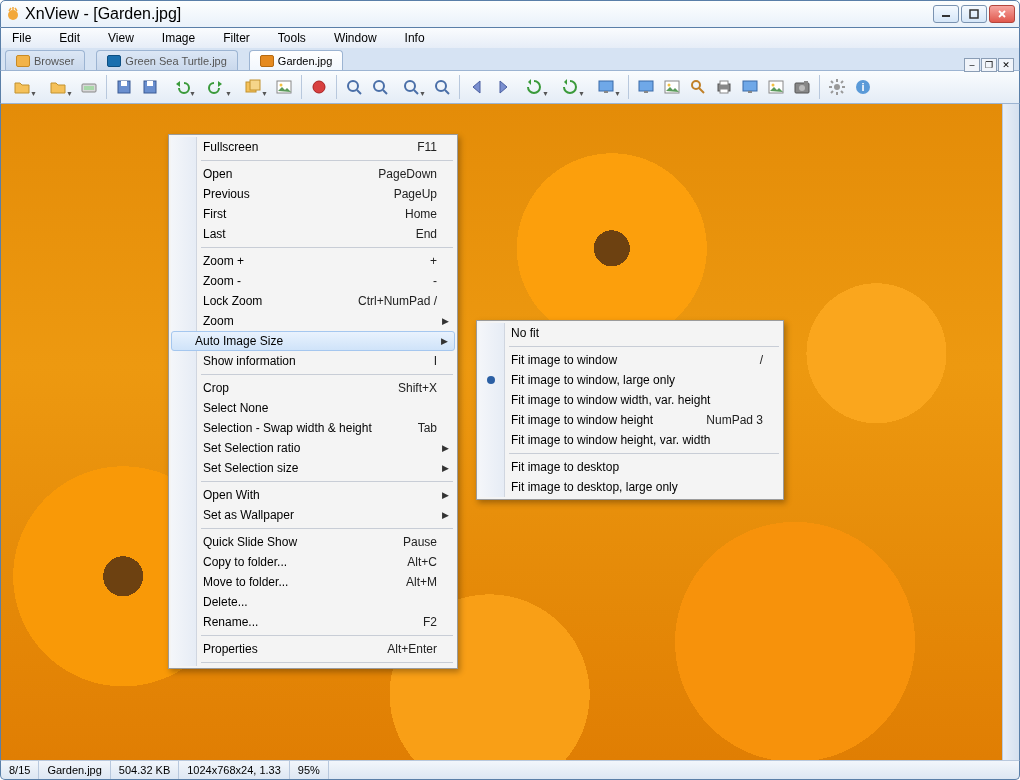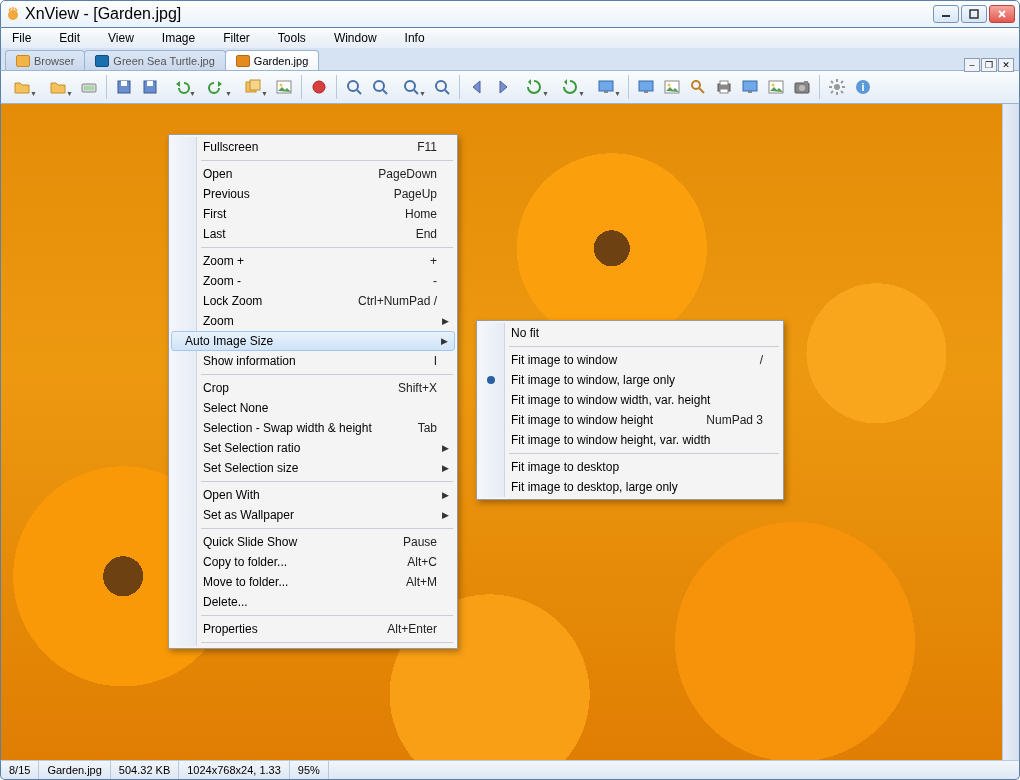--- a/index.html
+++ b/index.html
@@ -14,21 +14,21 @@
 .win-btn.close { background: linear-gradient(#f7a6a0,#e0584d); border-color:#b3453c; color:#fff; }
 
 .mdi-controls { position: absolute; right: 5px; top: 30px; display: flex; gap: 1px; }
 .mdi-btn { width: 16px; height: 14px; border: 1px solid #8a9db5; background:#f0f4fa; font-size:9px; display:flex; align-items:center; justify-content:center; cursor:pointer; }
 
 
 .menubar { height: 20px; background: linear-gradient(#fafcfe,#e6edf7); border-left:1px solid #5a7fa8; border-right:1px solid #5a7fa8; display: flex; align-items: center; padding: 0 4px; gap: 14px; position:relative; }
 .menu-item { padding: 2px 7px; cursor: pointer; font-size: 12px; }
 
 
-.tabbar { height: 22px; background: #d6e3f3; border-left:1px solid #5a7fa8; border-right:1px solid #5a7fa8; display: flex; align-items: flex-end; padding: 0 4px; gap: 0; }
+.tabbar { height: 22px; background: #d6e3f3; border-left:1px solid #5a7fa8; border-right:1px solid #5a7fa8; display: flex; align-items: flex-end; padding: 0 4px; gap: 12px; }
 .tab { height: 20px; padding: 2px 10px; background: linear-gradient(#f7fbff,#e3edf9); border: 1px solid #9cb4d2; border-bottom:none; border-radius: 4px 4px 0 0; display: flex; align-items: center; gap: 4px; font-size: 11px; cursor: pointer; margin-right:-1px; }
 .tab.active { background: linear-gradient(#ffffff,#f2f7fd); }
 .tab.inactive { background: linear-gradient(#dce7f5,#c9d8ec); color:#555; }
 .tab-ico { width:14px; height:12px; border-radius:2px; }
 
 
 .toolbar { height: 34px; background: linear-gradient(#fafcfe,#e4ecf6); border:1px solid #9cb4d2; border-left:1px solid #5a7fa8; border-right:1px solid #5a7fa8; display:flex; align-items:center; padding: 0 4px; gap:2px; }
 .tool { width:24px; height:24px; display:flex; align-items:center; justify-content:center; border-radius:3px; cursor:pointer; position:relative; }
 .tool.split { width:34px; }
 .tool .dd { position:absolute; right:2px; bottom:2px; font-size:7px; color:#555; }
@@ -46,21 +46,21 @@
   radial-gradient(circle at 78% 82%, #ef9318 0 120px, transparent 120px),
   linear-gradient(180deg, #dd8d15 0%, #e69a1d 40%, #d87f0f 100%);
   filter: saturate(1.1);
 }
 .scrollbar-v { position:absolute; right:0; top:0; bottom:0; width:17px; background:linear-gradient(90deg,#e8eef7,#d5e0ef); border-left:1px solid #b8c8dd; }
 
 
 .ctxmenu { position:absolute; background:#f4f4f4; border:1px solid #9b9b9b; box-shadow:2px 3px 6px rgba(0,0,0,0.3); font-size: 12px; padding: 2px; }
 .ctx-left-col { position:absolute; left:2px; top:2px; bottom:2px; width:26px; background:linear-gradient(90deg,#f4f6fa,#e6ecf5); border-right:1px solid #d0d6e0; }
 .ctx-item { position:relative; height: 20px; display:flex; align-items:center; padding: 0 18px 0 32px; cursor:pointer; white-space:nowrap; }
-.ctx-item.highlighted { background:linear-gradient(#e9f2fd,#cfe3f9); border:1px solid #a5c7ef; border-radius:3px; padding: 0 17px 0 13px; }
+.ctx-item.highlighted { background:linear-gradient(#e9f2fd,#cfe3f9); border:1px solid #a5c7ef; border-radius:3px; padding: 0 17px 0 23px; }
 .ctx-label { flex:1; }
 .ctx-shortcut { color:#222; margin-left: 24px; }
 .ctx-arrow { position:absolute; right:6px; font-size:9px; color:#333; }
 .ctx-sep { height:1px; background:#c8cdd6; margin: 3px 2px 3px 30px; }
 .ctx-radio { position:absolute; left:8px; width:8px; height:8px; border-radius:50%; background:#2b5fa4; }
 
 
 .statusbar { height: 20px; background: linear-gradient(#f2f6fb,#dde7f3); border:1px solid #5a7fa8; border-top:1px solid #b8c8dd; border-radius:0 0 5px 5px; display:flex; align-items:center; font-size:11px; }
 .status-cell { padding: 0 8px; border-right:1px solid #b8c8dd; height:100%; display:flex; align-items:center; }
 
@@ -475,20 +475,24 @@
         <span class="ctx-label">Copy to folder...</span>
         <span class="ctx-shortcut">Alt+C</span>
       </div>
       <div class="ctx-item">
         <span class="ctx-label">Move to folder...</span>
         <span class="ctx-shortcut">Alt+M</span>
       </div>
       <div class="ctx-item">
         <span class="ctx-label">Delete...</span>
       </div>
+      <div class="ctx-item">
+        <span class="ctx-label">Rename...</span>
+        <span class="ctx-shortcut">F2</span>
+      </div>
       <div class="ctx-sep"></div>
       <div class="ctx-item">
         <span class="ctx-label">Properties</span>
         <span class="ctx-shortcut">Alt+Enter</span>
       </div>
       <div class="ctx-sep"></div>
     </div>
 
   <div class="ctxmenu" id="ctx-sub" style="left:475px; top:216px; width:308px;">
     <div class="ctx-left-col"></div>

